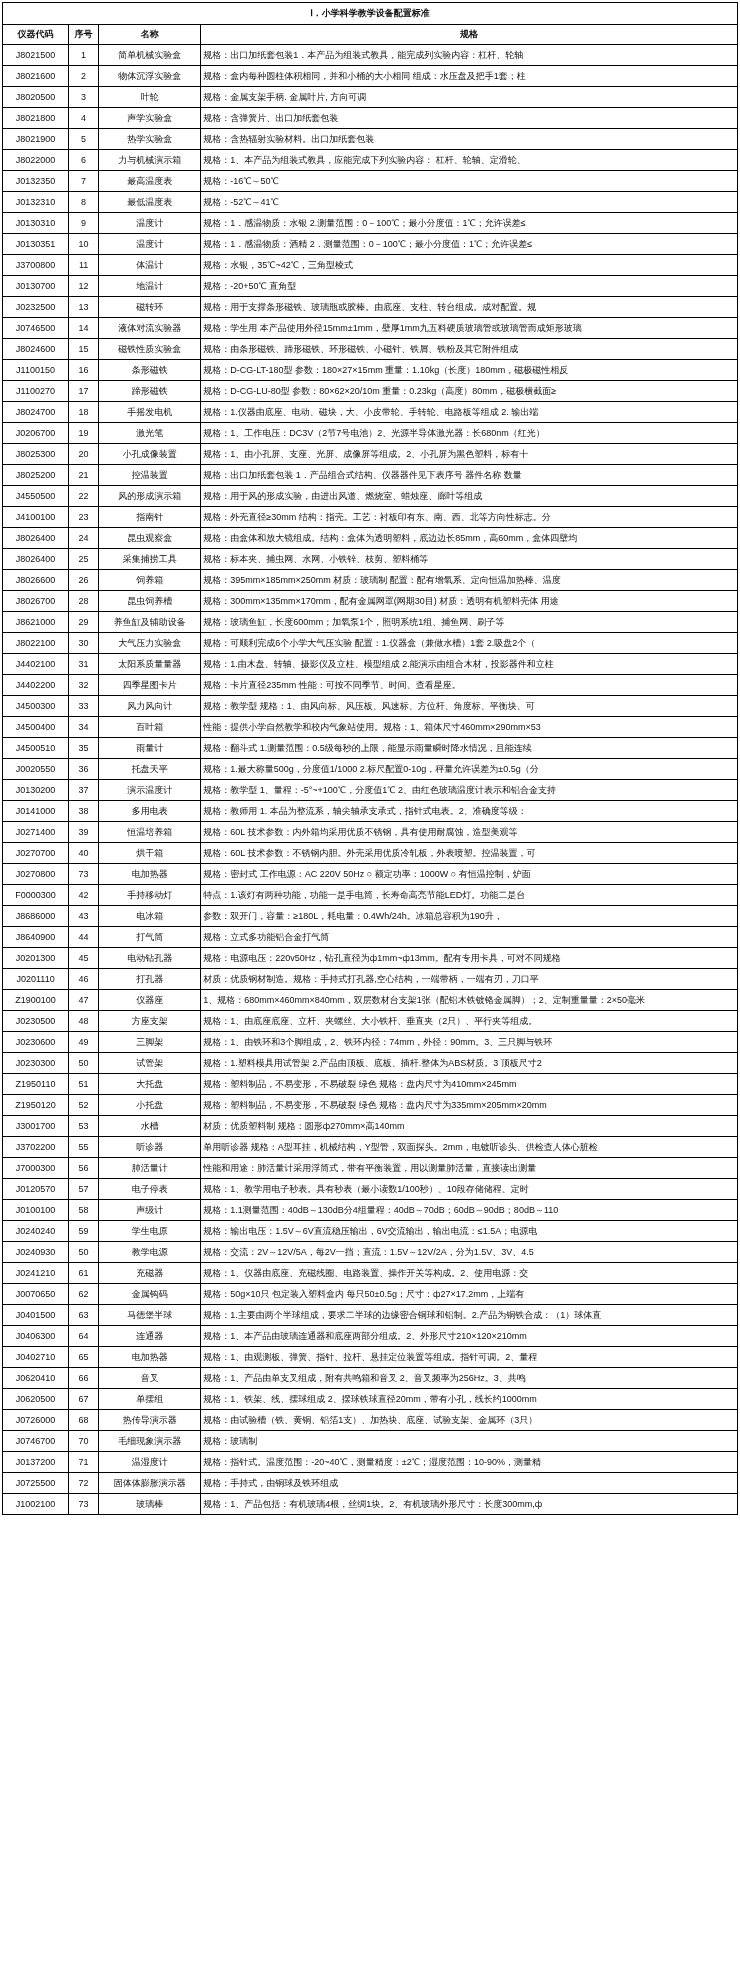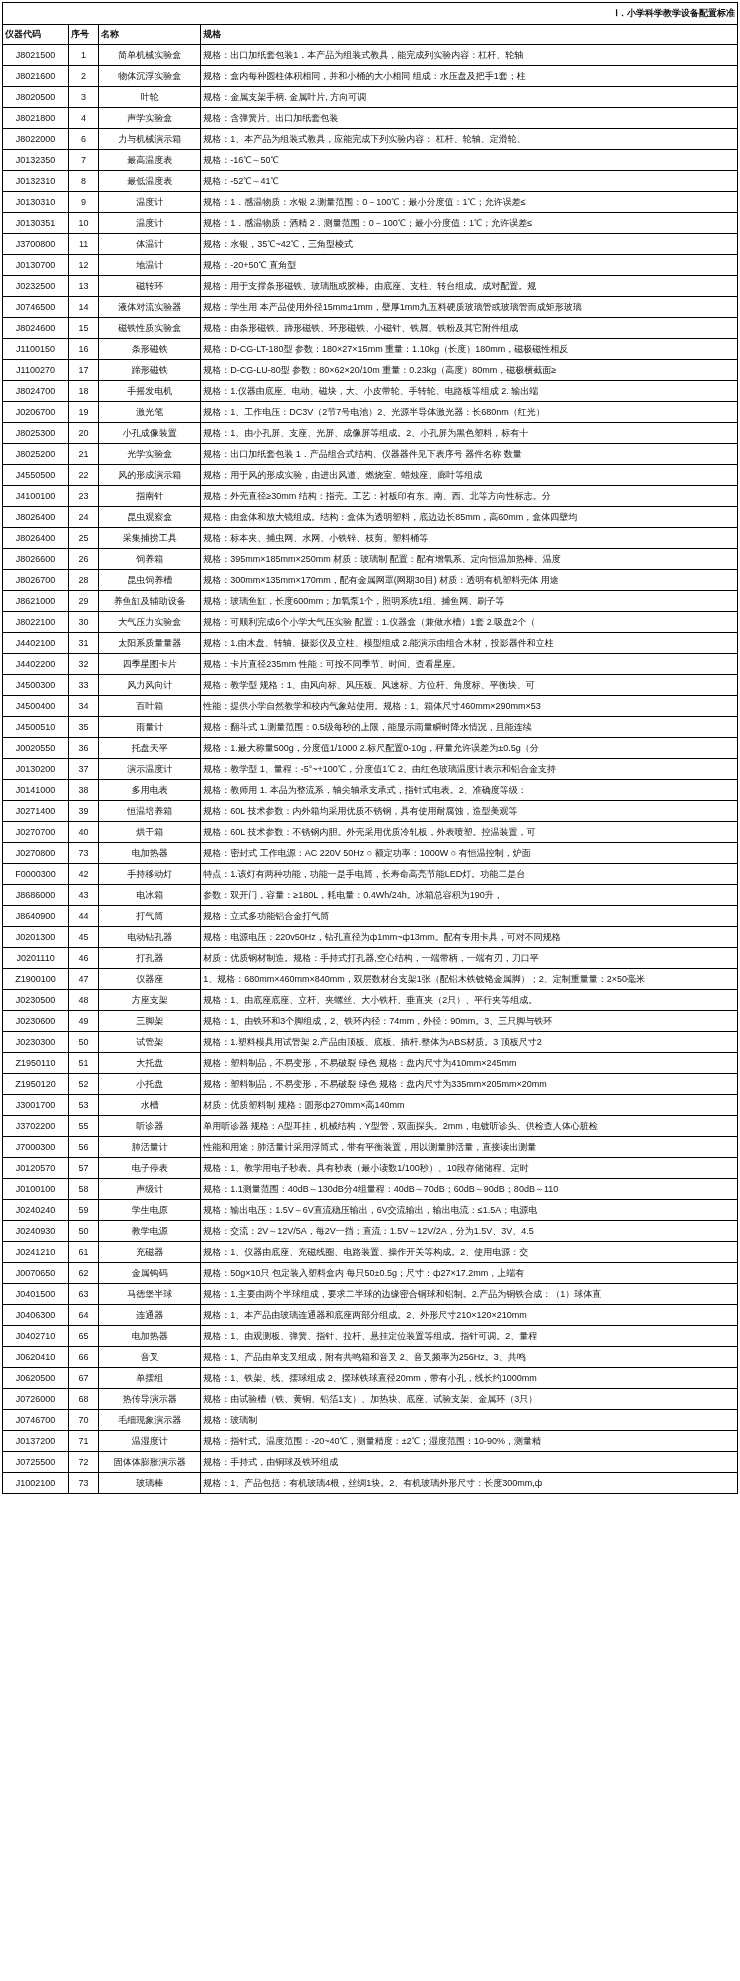--- a/index.html
+++ b/index.html
@@ -27,27 +27,28 @@
     font-size: 9px;
     line-height: 1.15;
     vertical-align: middle;
     color: #111;
     overflow: hidden;
   }
   .title-row td {
     height: 19px;
     font-size: 11px;
     font-weight: bold;
-    text-align: right;
+    text-align: center;
     padding-left: 4px;
     letter-spacing: 0px;
   }
   .head-row td {
     height: 17px;
     font-weight: bold;
+    text-align: center;
     font-size: 10px;
   }
   col.c-code { width: 66px; }
   col.c-no   { width: 30px; }
   col.c-name { width: 102px; }
   col.c-spec { width: 536px; }
 
   td.code { text-align: center; white-space: nowrap; font-size: 9px; }
   td.no   { text-align: center; }
   td.name { text-align: center; font-size: 9.5px; }
@@ -99,20 +100,26 @@
           <td class="name t-black">叶轮</td>
           <td class="spec t-black">规格：金属支架手柄. 金属叶片, 方向可调</td>
         </tr>
         <tr class="r">
           <td class="code t-black">J8021800</td>
           <td class="no t-black">4</td>
           <td class="name t-black">声学实验盒</td>
           <td class="spec t-black">规格：含弹簧片、出口加纸套包装</td>
         </tr>
         <tr class="r">
+          <td class="code t-black">J8021900</td>
+          <td class="no t-black">5</td>
+          <td class="name t-black">热学实验盒</td>
+          <td class="spec t-black">规格：含热辐射实验材料。出口加纸套包装</td>
+        </tr>
+        <tr class="r">
           <td class="code t-black">J8022000</td>
           <td class="no t-black">6</td>
           <td class="name t-black">力与机械演示箱</td>
           <td class="spec t-black">规格：1、本产品为组装式教具，应能完成下列实验内容：     杠杆、轮轴、定滑轮、</td>
         </tr>
         <tr class="r">
           <td class="code t-black">J0132350</td>
           <td class="no t-black">7</td>
           <td class="name t-black">最高温度表</td>
           <td class="spec t-black">规格：-16℃～50℃</td>
@@ -191,21 +198,21 @@
         </tr>
         <tr class="r">
           <td class="code t-black">J8025300</td>
           <td class="no t-black">20</td>
           <td class="name t-black">小孔成像装置</td>
           <td class="spec t-black">规格：1、由小孔屏、支座、光屏、成像屏等组成。2、小孔屏为黑色塑料，标有十</td>
         </tr>
         <tr class="r">
           <td class="code t-black">J8025200</td>
           <td class="no t-black">21</td>
-          <td class="name t-black">光学实验盒</td>
+          <td class="name t-black">控温装置</td>
           <td class="spec t-black">规格：出口加纸套包装 1．产品组合式结构、仪器器件见下表序号 器件名称  数量</td>
         </tr>
         <tr class="r">
           <td class="code t-black">J4550500</td>
           <td class="no t-black">22</td>
           <td class="name t-black">风的形成演示箱</td>
           <td class="spec t-black">规格：用于风的形成实验，由进出风道、燃烧室、蜡烛座、廊叶等组成</td>
         </tr>
         <tr class="r">
           <td class="code t-black">J4100100</td>

